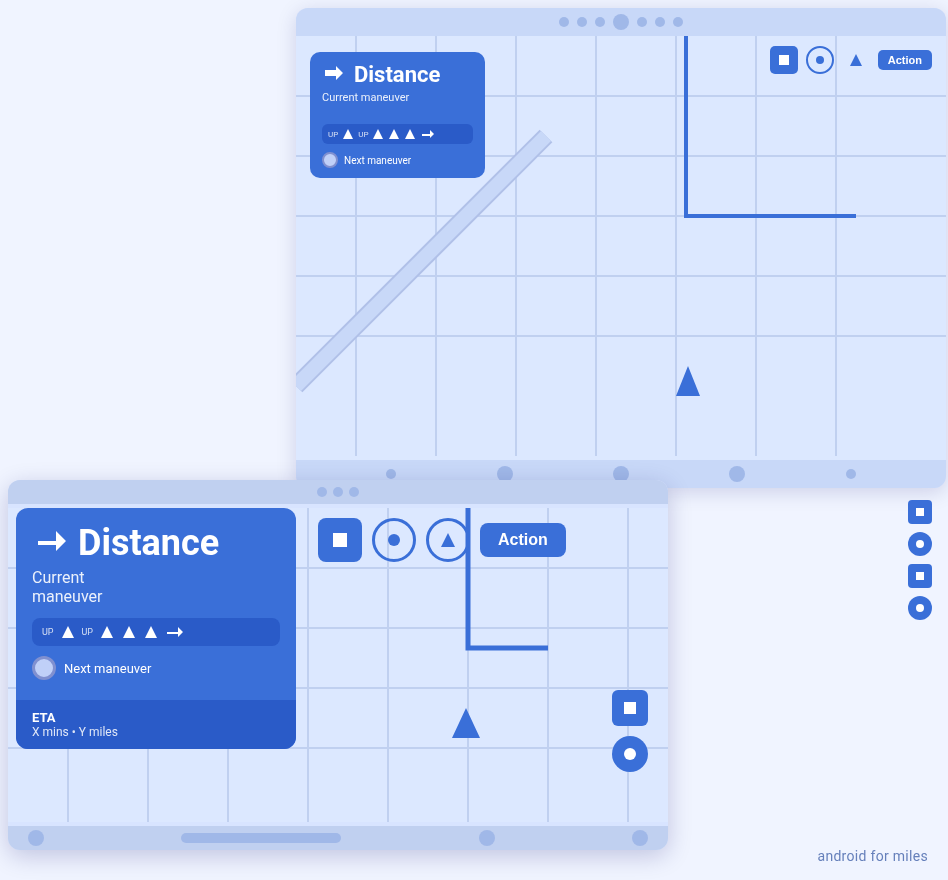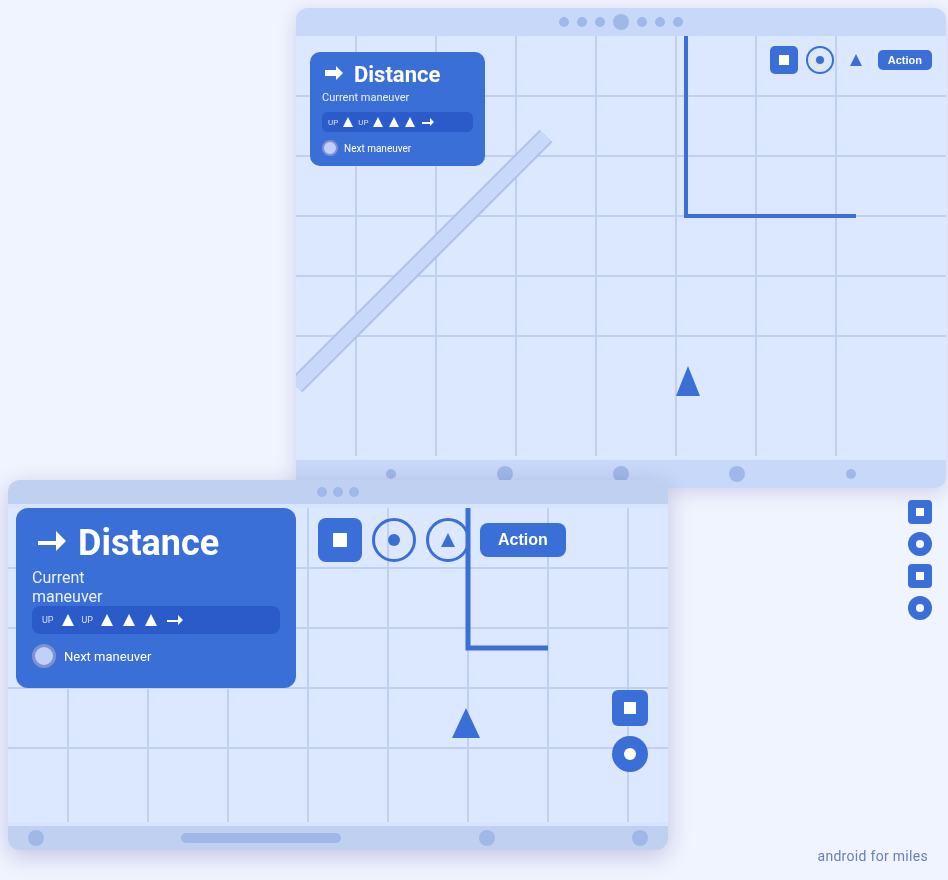--- a/index.html
+++ b/index.html
@@ -87,21 +87,21 @@
     }
 
     .nav-card-small .distance-text {
       font-size: 22px;
       font-weight: 700;
     }
 
     .nav-card-small .subtitle {
       font-size: 11px;
       opacity: 0.9;
-      margin-bottom: 8px;
+      margin-bottom: 20px;
     }
 
     .nav-card-small .maneuver-icons {
       display: flex;
       align-items: center;
       gap: 4px;
       background: #2a5bc8;
       border-radius: 6px;
       padding: 4px 6px;
       margin-bottom: 8px;
@@ -252,20 +252,21 @@
 
     .nav-card-large .distance-text {
       font-size: 36px;
       font-weight: 700;
       color: white;
     }
 
     .nav-card-large .subtitle {
       font-size: 16px;
       color: rgba(255,255,255,0.9);
+      margin-bottom: 12px;
       line-height: 1.2;
     }
 
     .nav-card-large .maneuver-icons {
       display: flex;
       align-items: center;
       gap: 6px;
       background: #2a5bc8;
       border-radius: 8px;
       padding: 6px 10px;
@@ -570,20 +571,24 @@
           </svg>
         <svg width="18" height="16" viewBox="0 0 18 16">
             <path d="M13 3l5 5-5 5V10H2V8h11V3z" fill="white"></path>
           </svg>
       </div>
       <div class="next-maneuver">
         <div class="maneuver-dot-lg"></div>
         <span>Next maneuver</span>
       </div>
     </div>
+    <div class="eta-section">
+      <div class="eta-title">ETA</div>
+      <div class="eta-subtitle">X mins • Y miles</div>
+    </div>
   </div>
 
   <div class="toolbar-small-screen">
     <div class="icon-btn-lg">
       <svg width="18" height="18" viewBox="0 0 18 18">
           <rect x="2" y="2" width="14" height="14" fill="white"></rect>
         </svg>
     </div>
     <div class="icon-btn-lg circle-btn">
       <svg width="16" height="16" viewBox="0 0 16 16">

